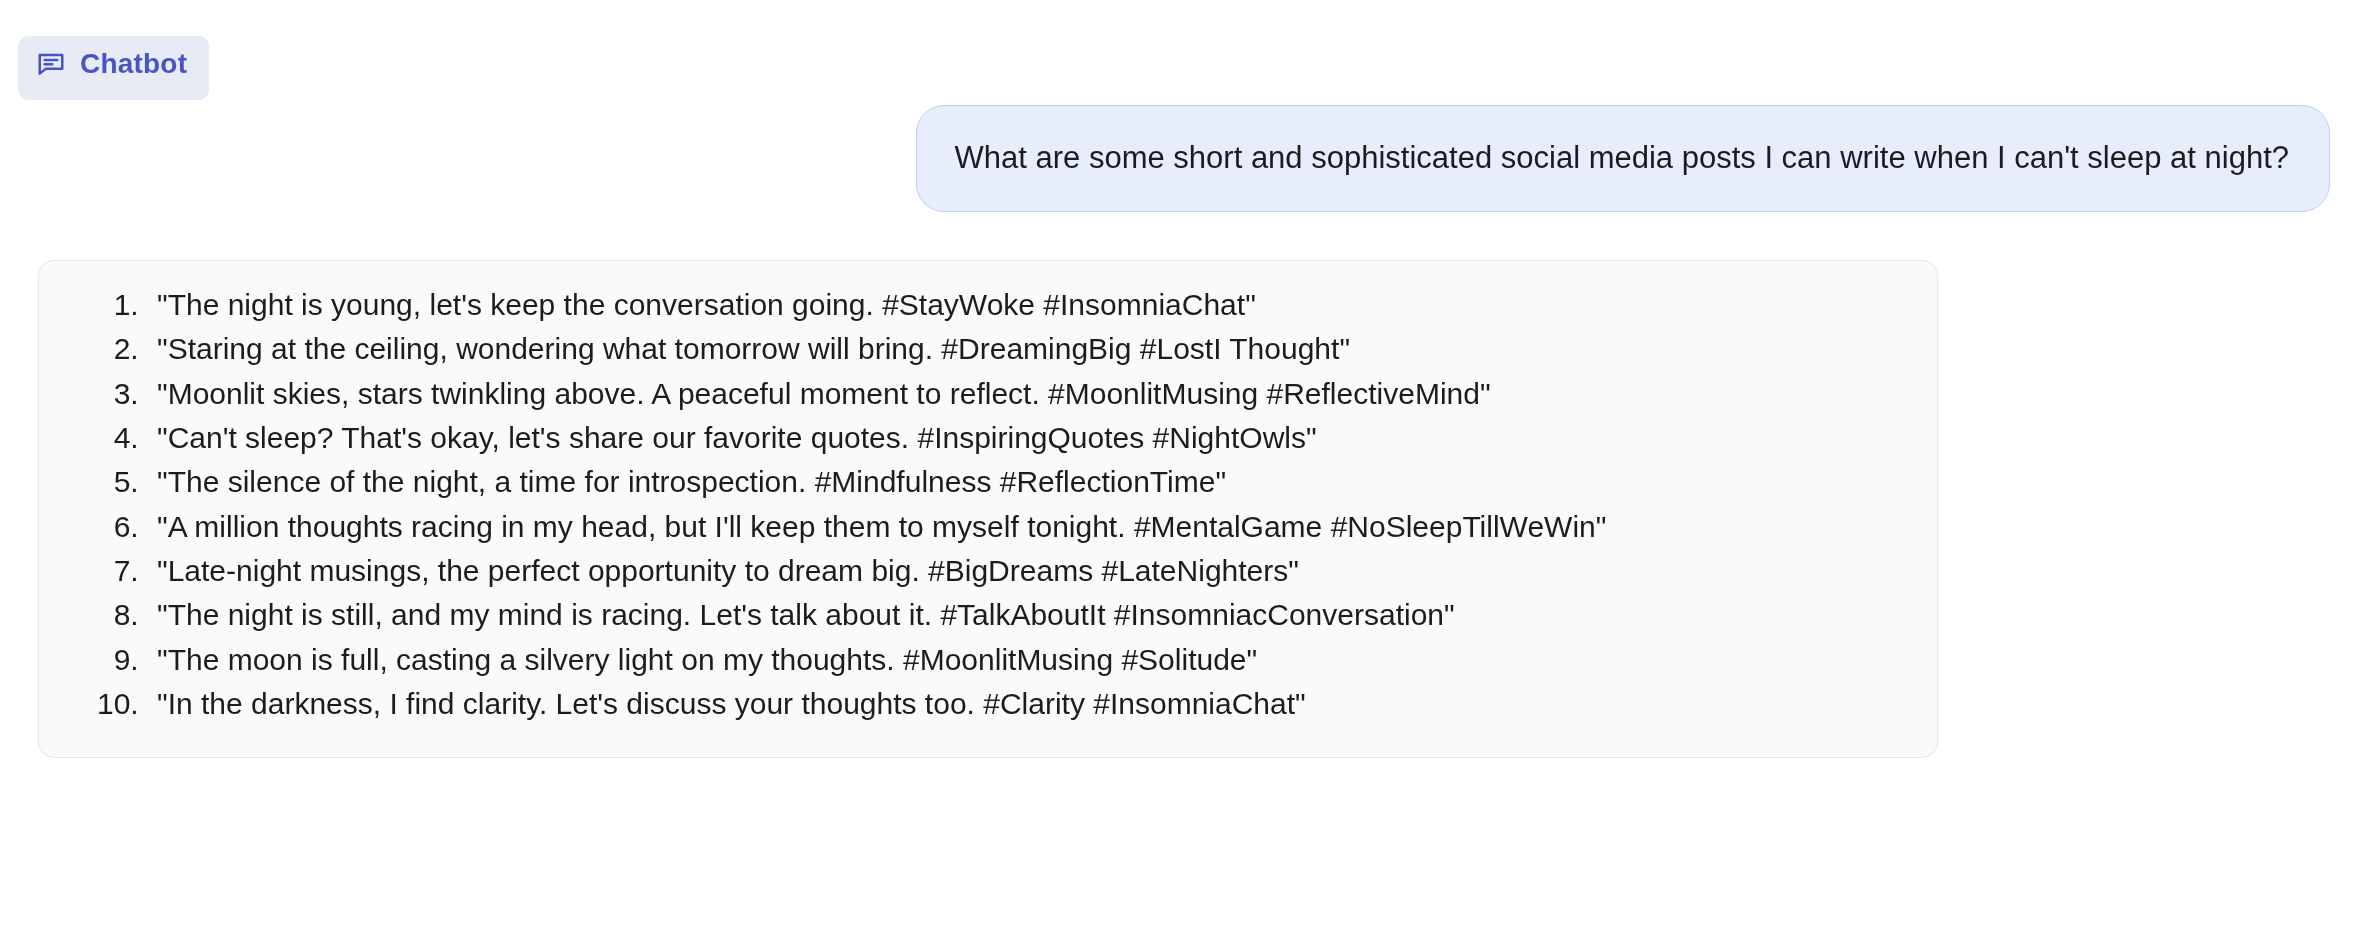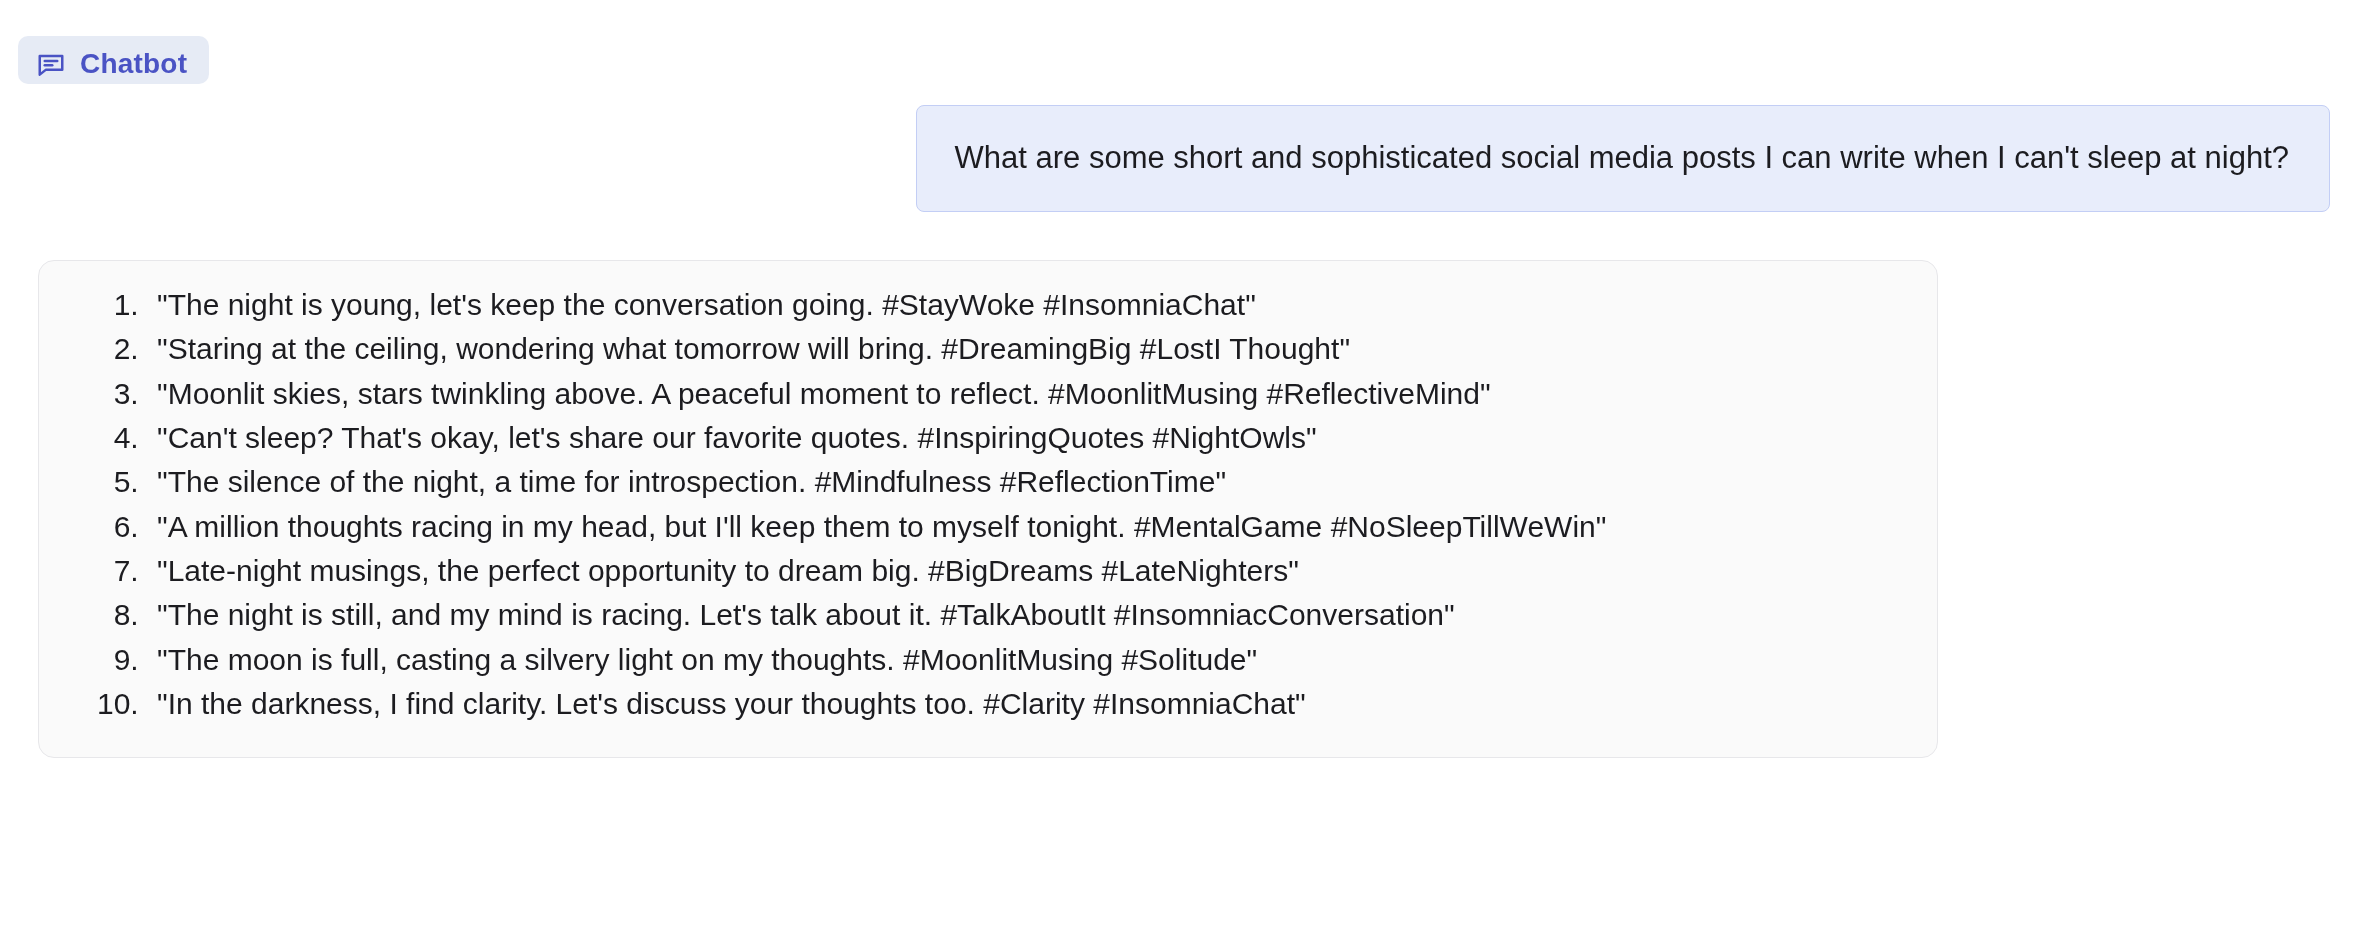--- a/index.html
+++ b/index.html
@@ -17,25 +17,24 @@
     height: 948px;
     background: #ffffff;
     box-sizing: border-box;
   }
   
   .header-chip {
     position: absolute;
     left: 18px;
     top: 36px;
     display: inline-flex;
-    align-items: center;
     gap: 14px;
     background: #e6ebf5;
     border-radius: 10px;
-    padding: 12px 22px 4px 18px;
+    padding: 12px 22px 20px 18px;
   }
   .chip-icon {
     width: 30px;
     height: 30px;
     display: block;
     flex: 0 0 auto;
   }
   .chip-label {
     font-size: 28px;
     font-weight: bold;
@@ -57,21 +56,21 @@
     width: 100%;
   }
   .row.user { justify-content: flex-end; }
   .row.bot  { justify-content: flex-start; }
 
   .bubble-user {
     margin-right: 36px;
     margin-top: 0;
     background: #e8edfb;
     border: 1px solid #c3cef5;
-    border-radius: 8px;
+    border-radius: 28px;
     padding: 33px 40px 33px 38px;
     max-width: 1640px;
     box-sizing: border-box;
   }
   .bubble-user .text {
     font-size: 31px;
     line-height: 1.25;
     color: #1c1c20;
     white-space: nowrap;
   }

